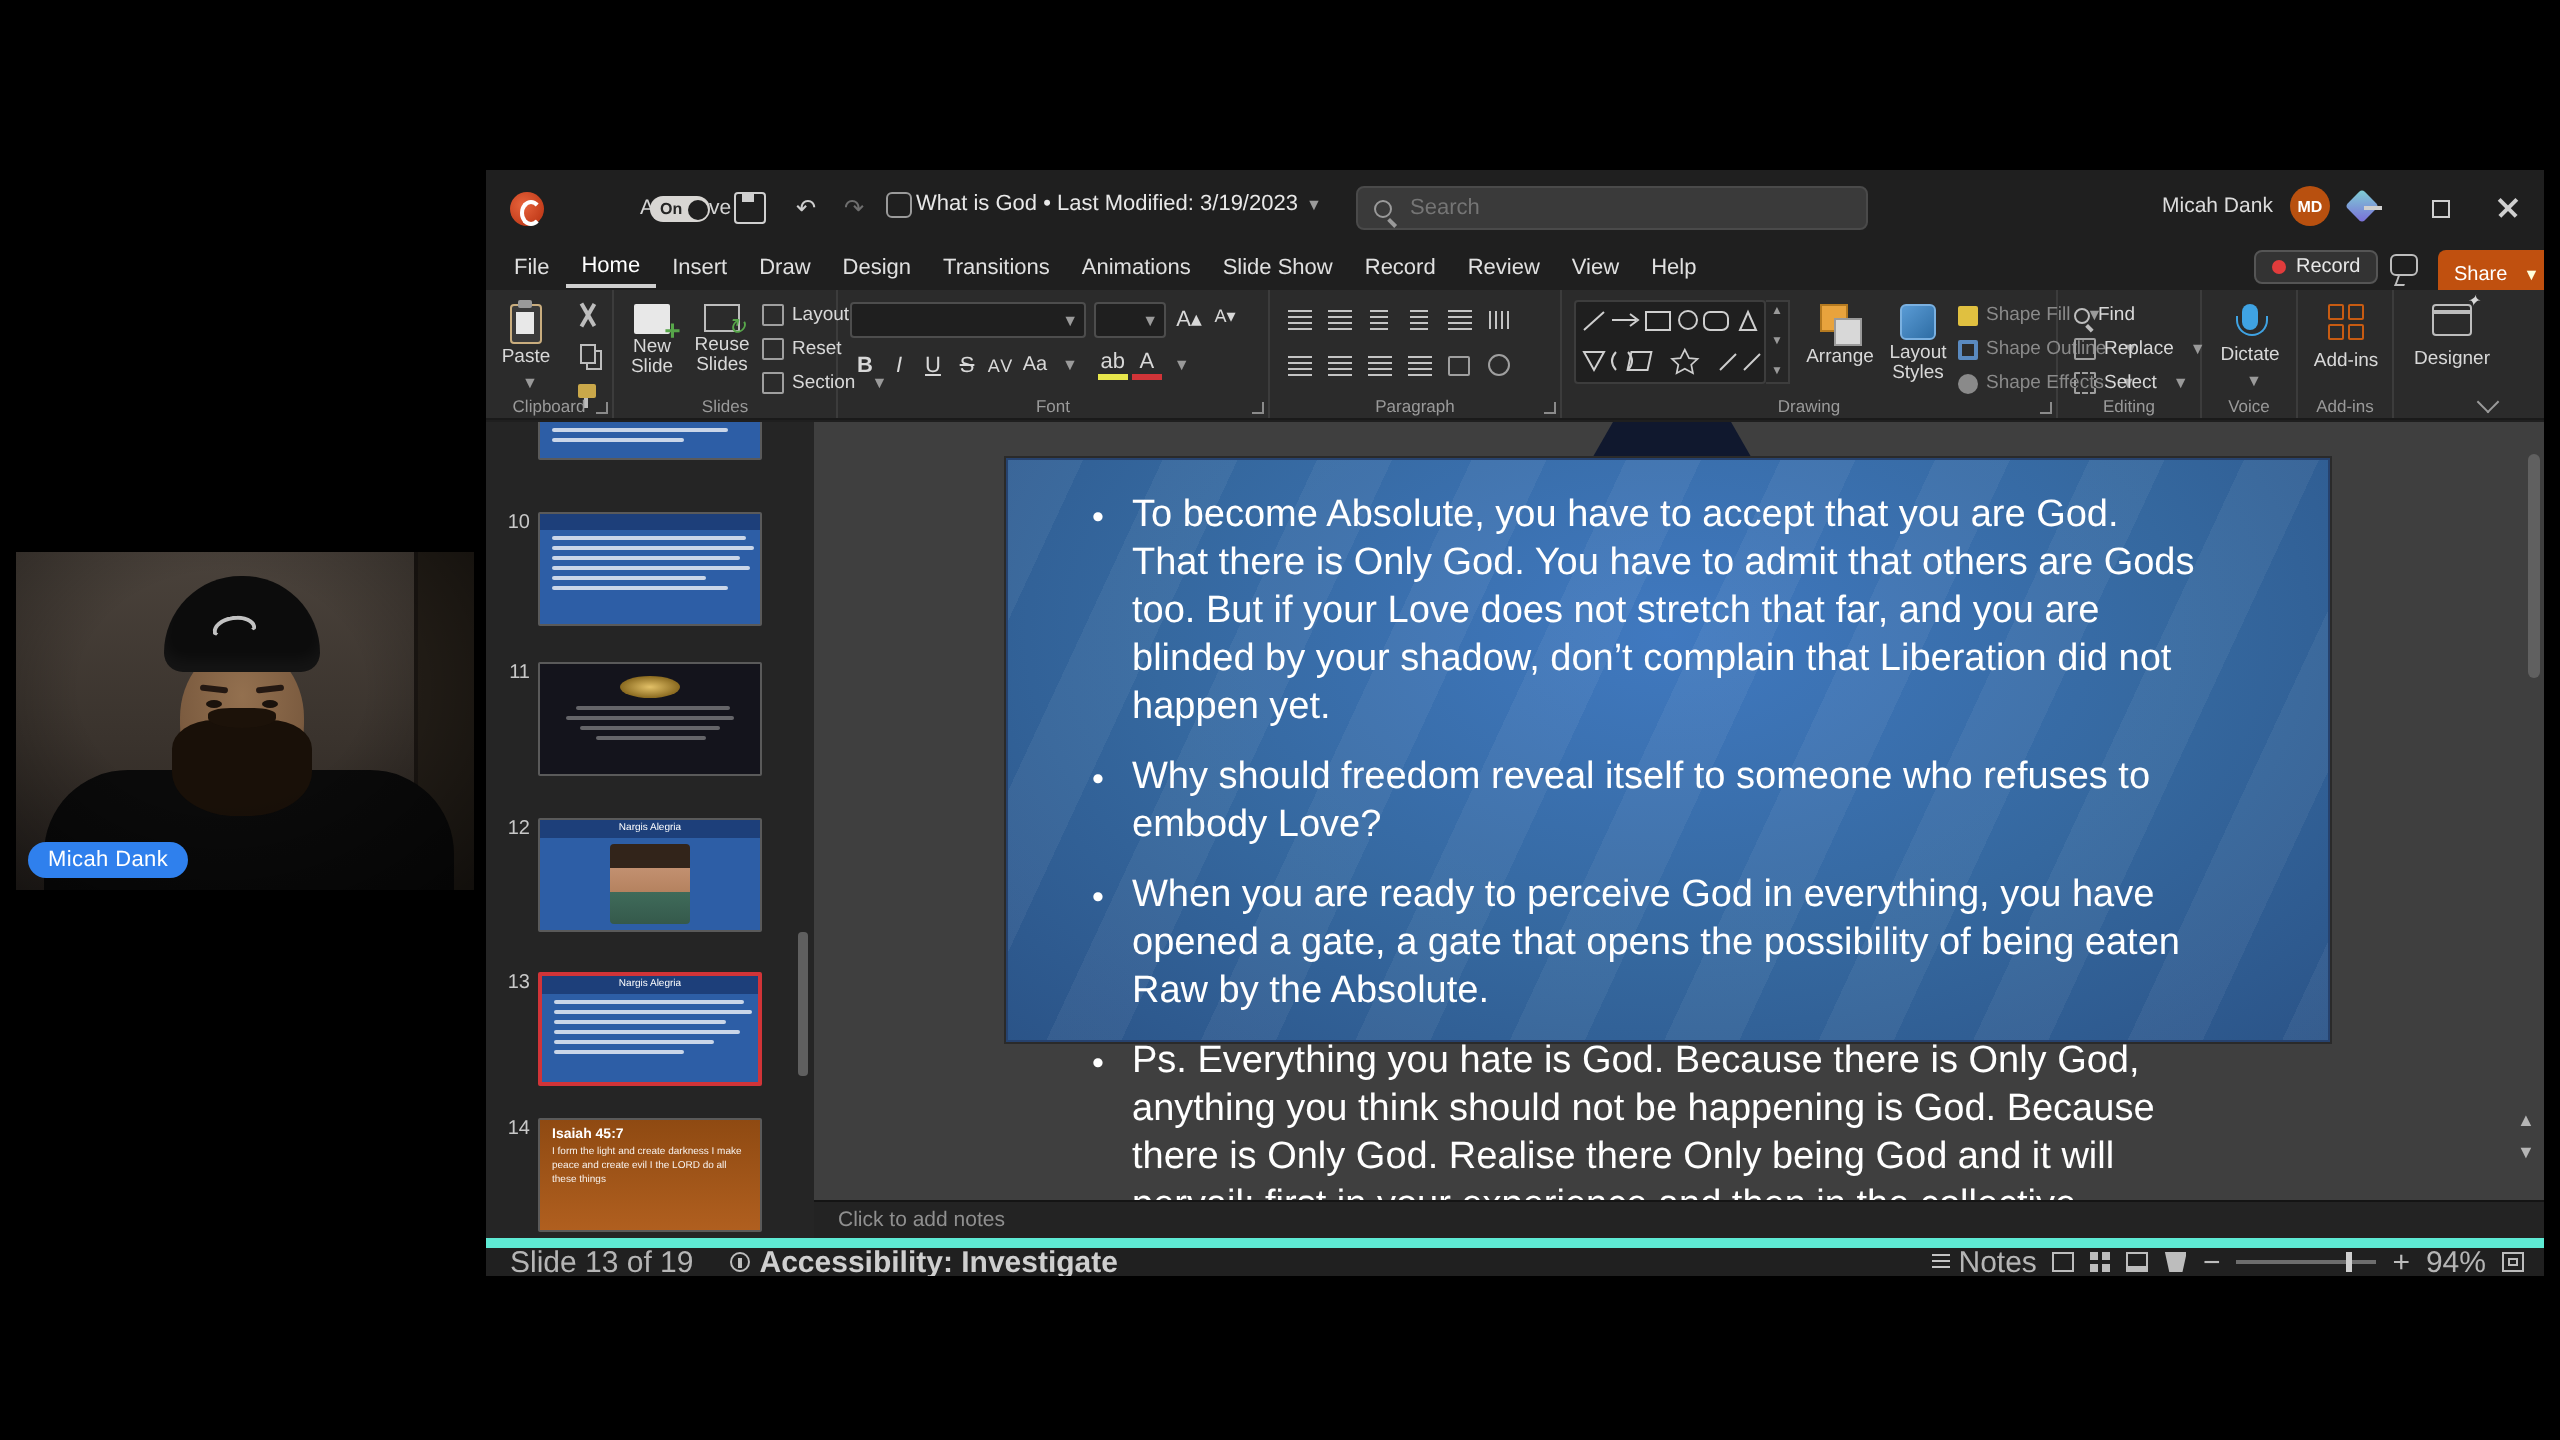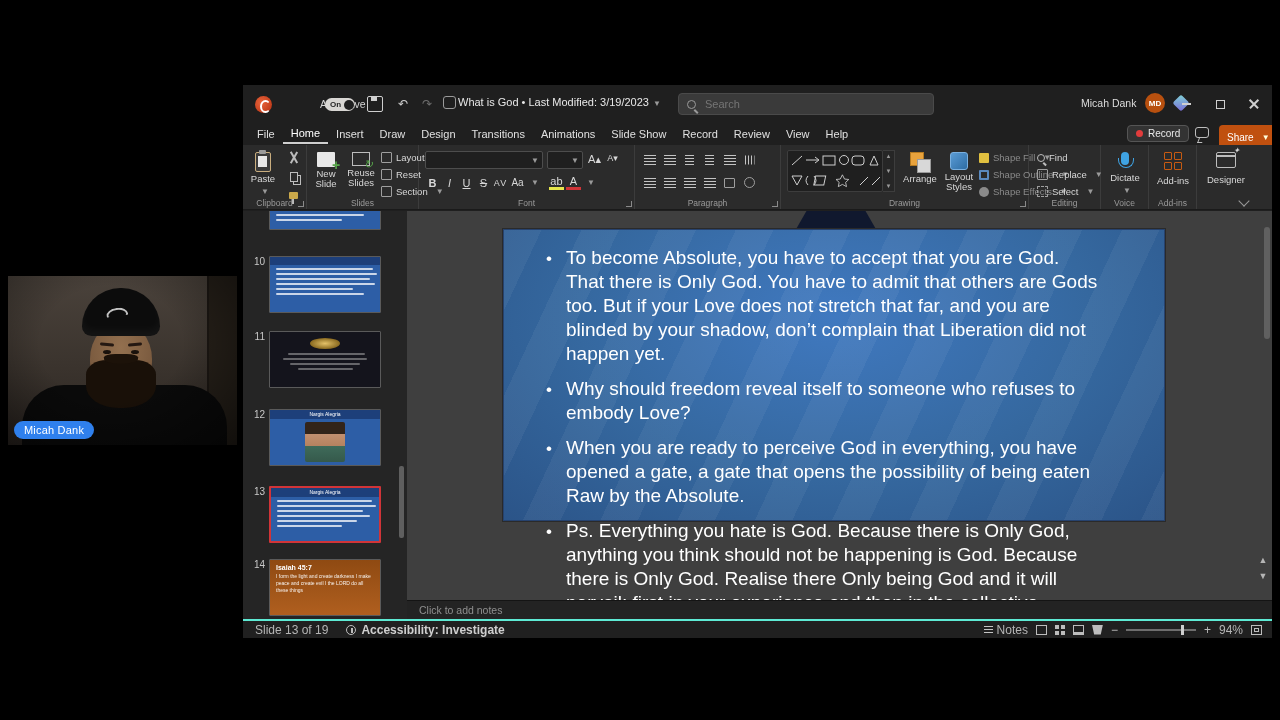--- a/index.html
+++ b/index.html
@@ -145,22 +145,22 @@
   .slide-streaks{position:absolute;inset:0;background:repeating-linear-gradient(115deg,rgba(255,255,255,.05) 0 34px,rgba(255,255,255,0) 34px 70px);}
   .bullets{position:relative;margin:0;padding:16px 20px 0 42px;list-style:none;width:618px;}
   .bullets li{position:relative;padding-left:20px;margin-bottom:11px;font-size:19px;line-height:24px;color:#fff;}
   .bullets li::before{content:"•";position:absolute;left:0;top:1px;color:#fff;font-size:17px;}
   .canvas-scroll{position:absolute;right:2px;top:16px;width:6px;height:112px;background:#606060;border-radius:3px;cursor:grab;}
   .navchev{position:absolute;right:3px;width:12px;height:12px;color:#b5b5b5;font-size:9px;text-align:center;cursor:pointer;}
   .notesbar{position:absolute;left:164px;top:389px;width:865px;height:19px;background:#232323;border-top:1px solid #141414;
             display:flex;align-items:center;padding-left:12px;font-size:10.5px;color:#8f8f8f;cursor:text;}
 
   
-  .statusbar{position:absolute;left:0;top:534px;width:100%;height:19px;background:#202020;border-top:2px solid #5eead4;
-             display:flex;align-items:center;font-size:12px;color:#b5b5b5;}
+  .statusbar{position:absolute;left:0;top:534px;width:100%;height:19px;background:#202020;border-top:5px solid #5eead4;
+             display:flex;align-items:center;font-size:15px;color:#b5b5b5;}
   .acc-ic{width:10px;height:10px;border:1.2px solid #bdbdbd;border-radius:50%;position:relative;margin:0 5px 0 18px;flex:none;}
   .acc-ic::after{content:"";position:absolute;left:3.6px;top:2px;width:1.6px;height:5px;background:#bdbdbd;}
   .sb-right{margin-left:auto;display:flex;align-items:center;gap:8px;padding-right:10px;}
   .view-ic{width:11px;height:10px;border:1px solid #bdbdbd;cursor:pointer;}
   .view-ic.grid{border:none;width:10px;height:10px;
       background:conic-gradient(#bdbdbd 0 0);background:
       linear-gradient(#bdbdbd,#bdbdbd) 0 0/4px 4px no-repeat,
       linear-gradient(#bdbdbd,#bdbdbd) 6px 0/4px 4px no-repeat,
       linear-gradient(#bdbdbd,#bdbdbd) 0 6px/4px 4px no-repeat,
       linear-gradient(#bdbdbd,#bdbdbd) 6px 6px/4px 4px no-repeat;}

